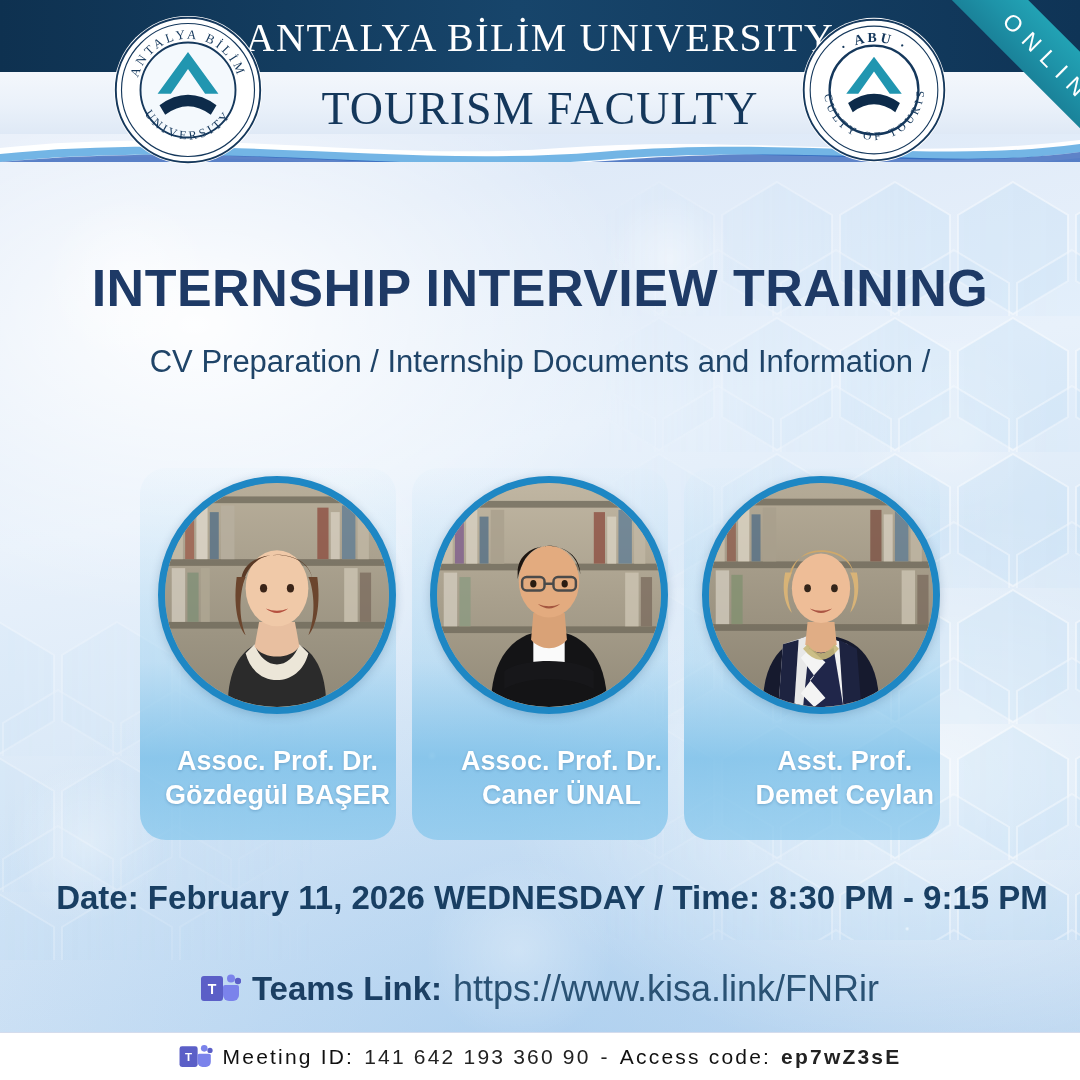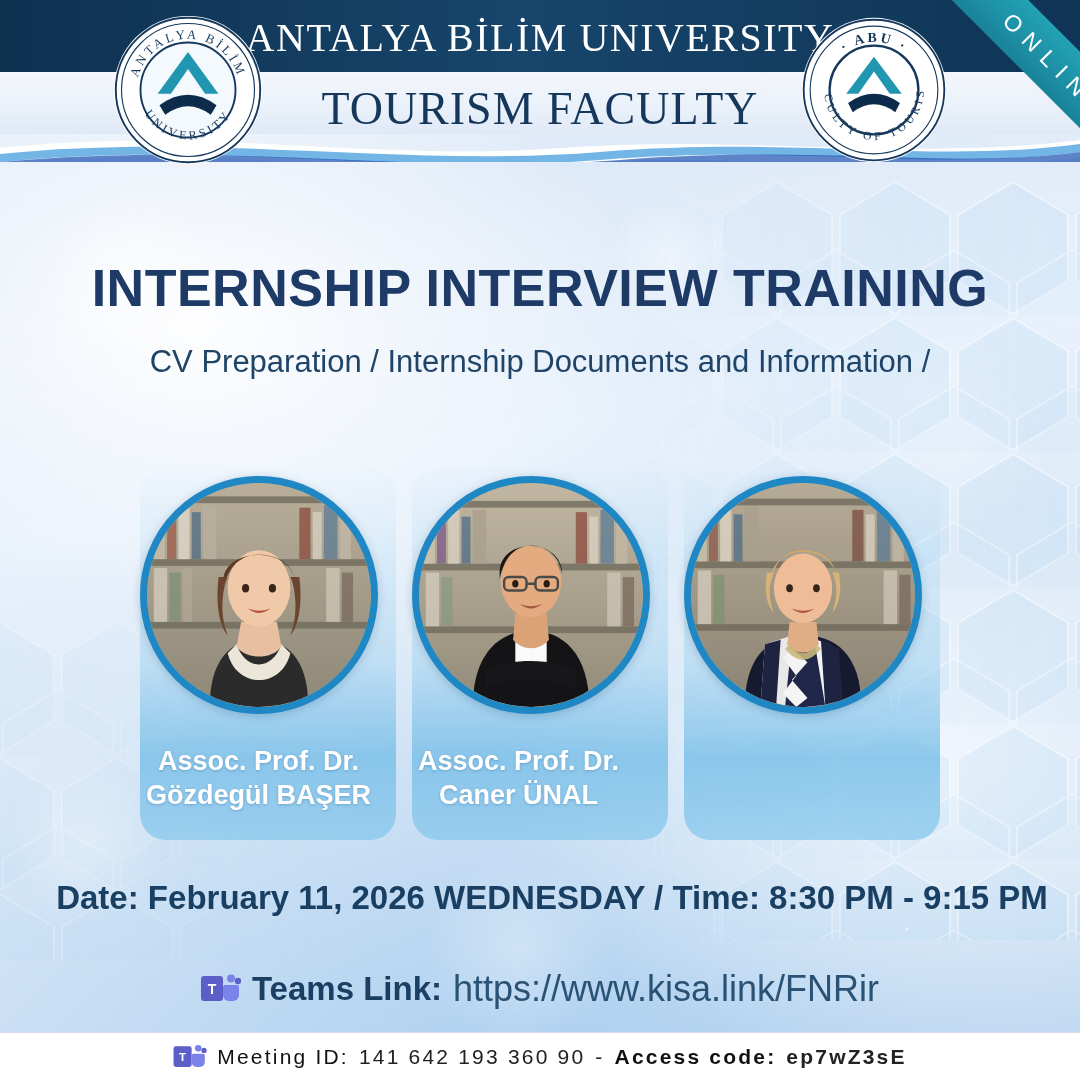--- a/index.html
+++ b/index.html
@@ -149,21 +149,21 @@
   }
   .speaker-card {
     position: relative;
     width: 256px; height: 372px;
     border-radius: 26px;
     background: linear-gradient(180deg,
         rgba(214,236,250,0.10) 0%,
         rgba(150,206,238,0.42) 52%,
         rgba(119,190,232,0.80) 78%,
         rgba(132,198,236,0.70) 100%);
-    display: flex; flex-direction: column; align-items: flex-start;
+    display: flex; flex-direction: column; align-items: flex-end;
   }
   .avatar {
     width: 238px; height: 238px;
     border-radius: 50%;
     margin-top: 8px;
     border: 7px solid #1e87c4;
     overflow: hidden;
     position: relative;
     box-shadow: 0 2px 10px rgba(20,60,100,0.22);
     background: #9ba7a0;
@@ -205,21 +205,21 @@
   .bottom-bar {
     position: absolute; bottom: 0; left: 0; width: 1080px; height: 48px;
     background: #ffffff;
     border-top: 1px solid #d4dced;
     display: flex; align-items: center; justify-content: center; gap: 10px;
     z-index: 9;
   }
   .meet-label  { font-size: 21px; font-weight: 400; color: #111111; letter-spacing: 2.2px; }
   .meet-value  { font-size: 21px; font-weight: 400; color: #222222; letter-spacing: 2.2px; }
   .meet-dash   { font-size: 21px; font-weight: 400; color: #222222; letter-spacing: 2.2px; }
-  .code-label  { font-size: 21px; font-weight: 700; color: #111111; letter-spacing: 2.2px; }
+  .code-label  { font-size: 21px; font-weight: 400; color: #111111; letter-spacing: 2.2px; }
   .code-value  { font-size: 21px; font-weight: 700; color: #222222; letter-spacing: 2.2px; }
 
   .teams-icon { display: block; }
 </style>
 </head>
 <body>
 
 <div class="poster">
 
   <div class="bg-clouds"></div>
@@ -462,20 +462,24 @@
             <ellipse cx="50" cy="47" rx="13" ry="15.5" fill="#eebd97"></ellipse>
             <path d="M36 43 C35 27 65 26 65 44 C65 34 58 30 50 30 C42 30 37 35 36 45 Z" fill="#cfa86a"></path>
             <path d="M34 40 C32 50 35 56 37 58 C34 50 35 44 37 40 Z" fill="#d8b377"></path>
             <path d="M66 40 C68 50 65 56 63 58 C66 50 65 44 63 40 Z" fill="#d8b377"></path>
             <ellipse cx="44" cy="47" rx="1.5" ry="1.8" fill="#34251a"></ellipse>
             <ellipse cx="56" cy="47" rx="1.5" ry="1.8" fill="#34251a"></ellipse>
             <path d="M45 56 Q50 60 55 56 Q50 58 45 56 Z" fill="#ab5543"></path>
           </g>
         </svg>
       </div>
+      <div class="speaker-name">
+        <div>Asst. Prof.</div>
+        <div>Demet Ceylan</div>
+      </div>
     </div>
 
   </div>
 
   <div class="date-line">Date: February 11, 2026 WEDNESDAY  /  Time: 8:30 PM - 9:15 PM</div>
 
   <div class="teams-row">
     <svg class="teams-icon" width="40" height="34" viewBox="0 0 40 34">
       <rect x="0" y="4" width="22" height="25" rx="3" fill="#5b5fc7"></rect>
       <text x="11" y="22" font-family="Liberation Sans, sans-serif" font-size="14" font-weight="bold" fill="#ffffff" text-anchor="middle">T</text>

